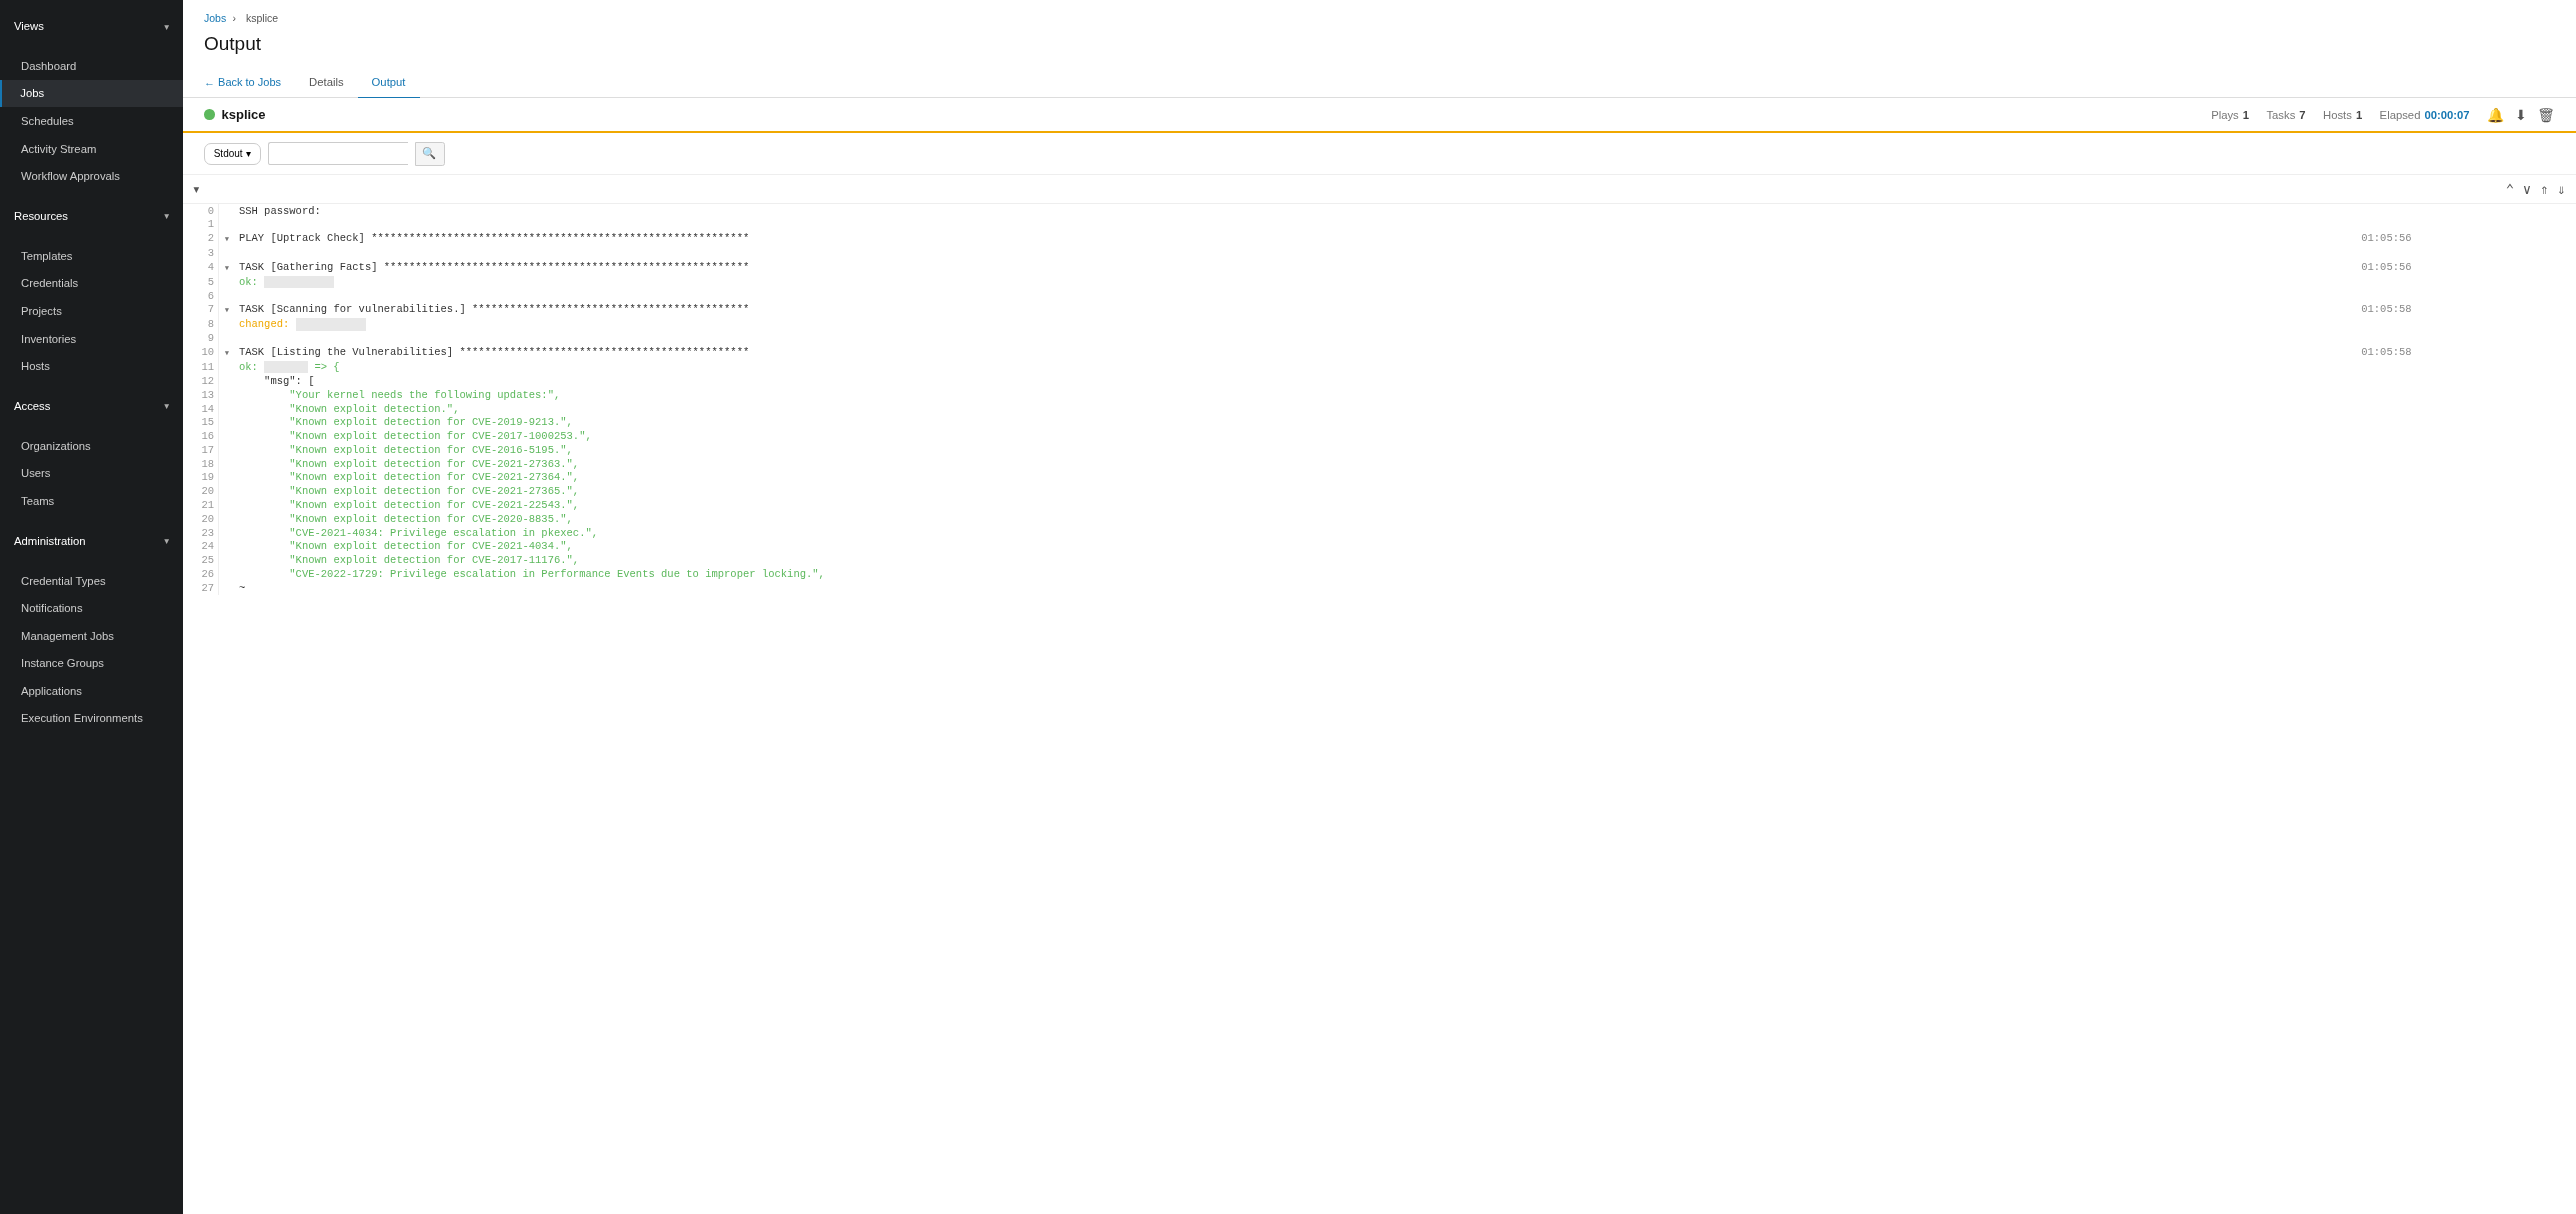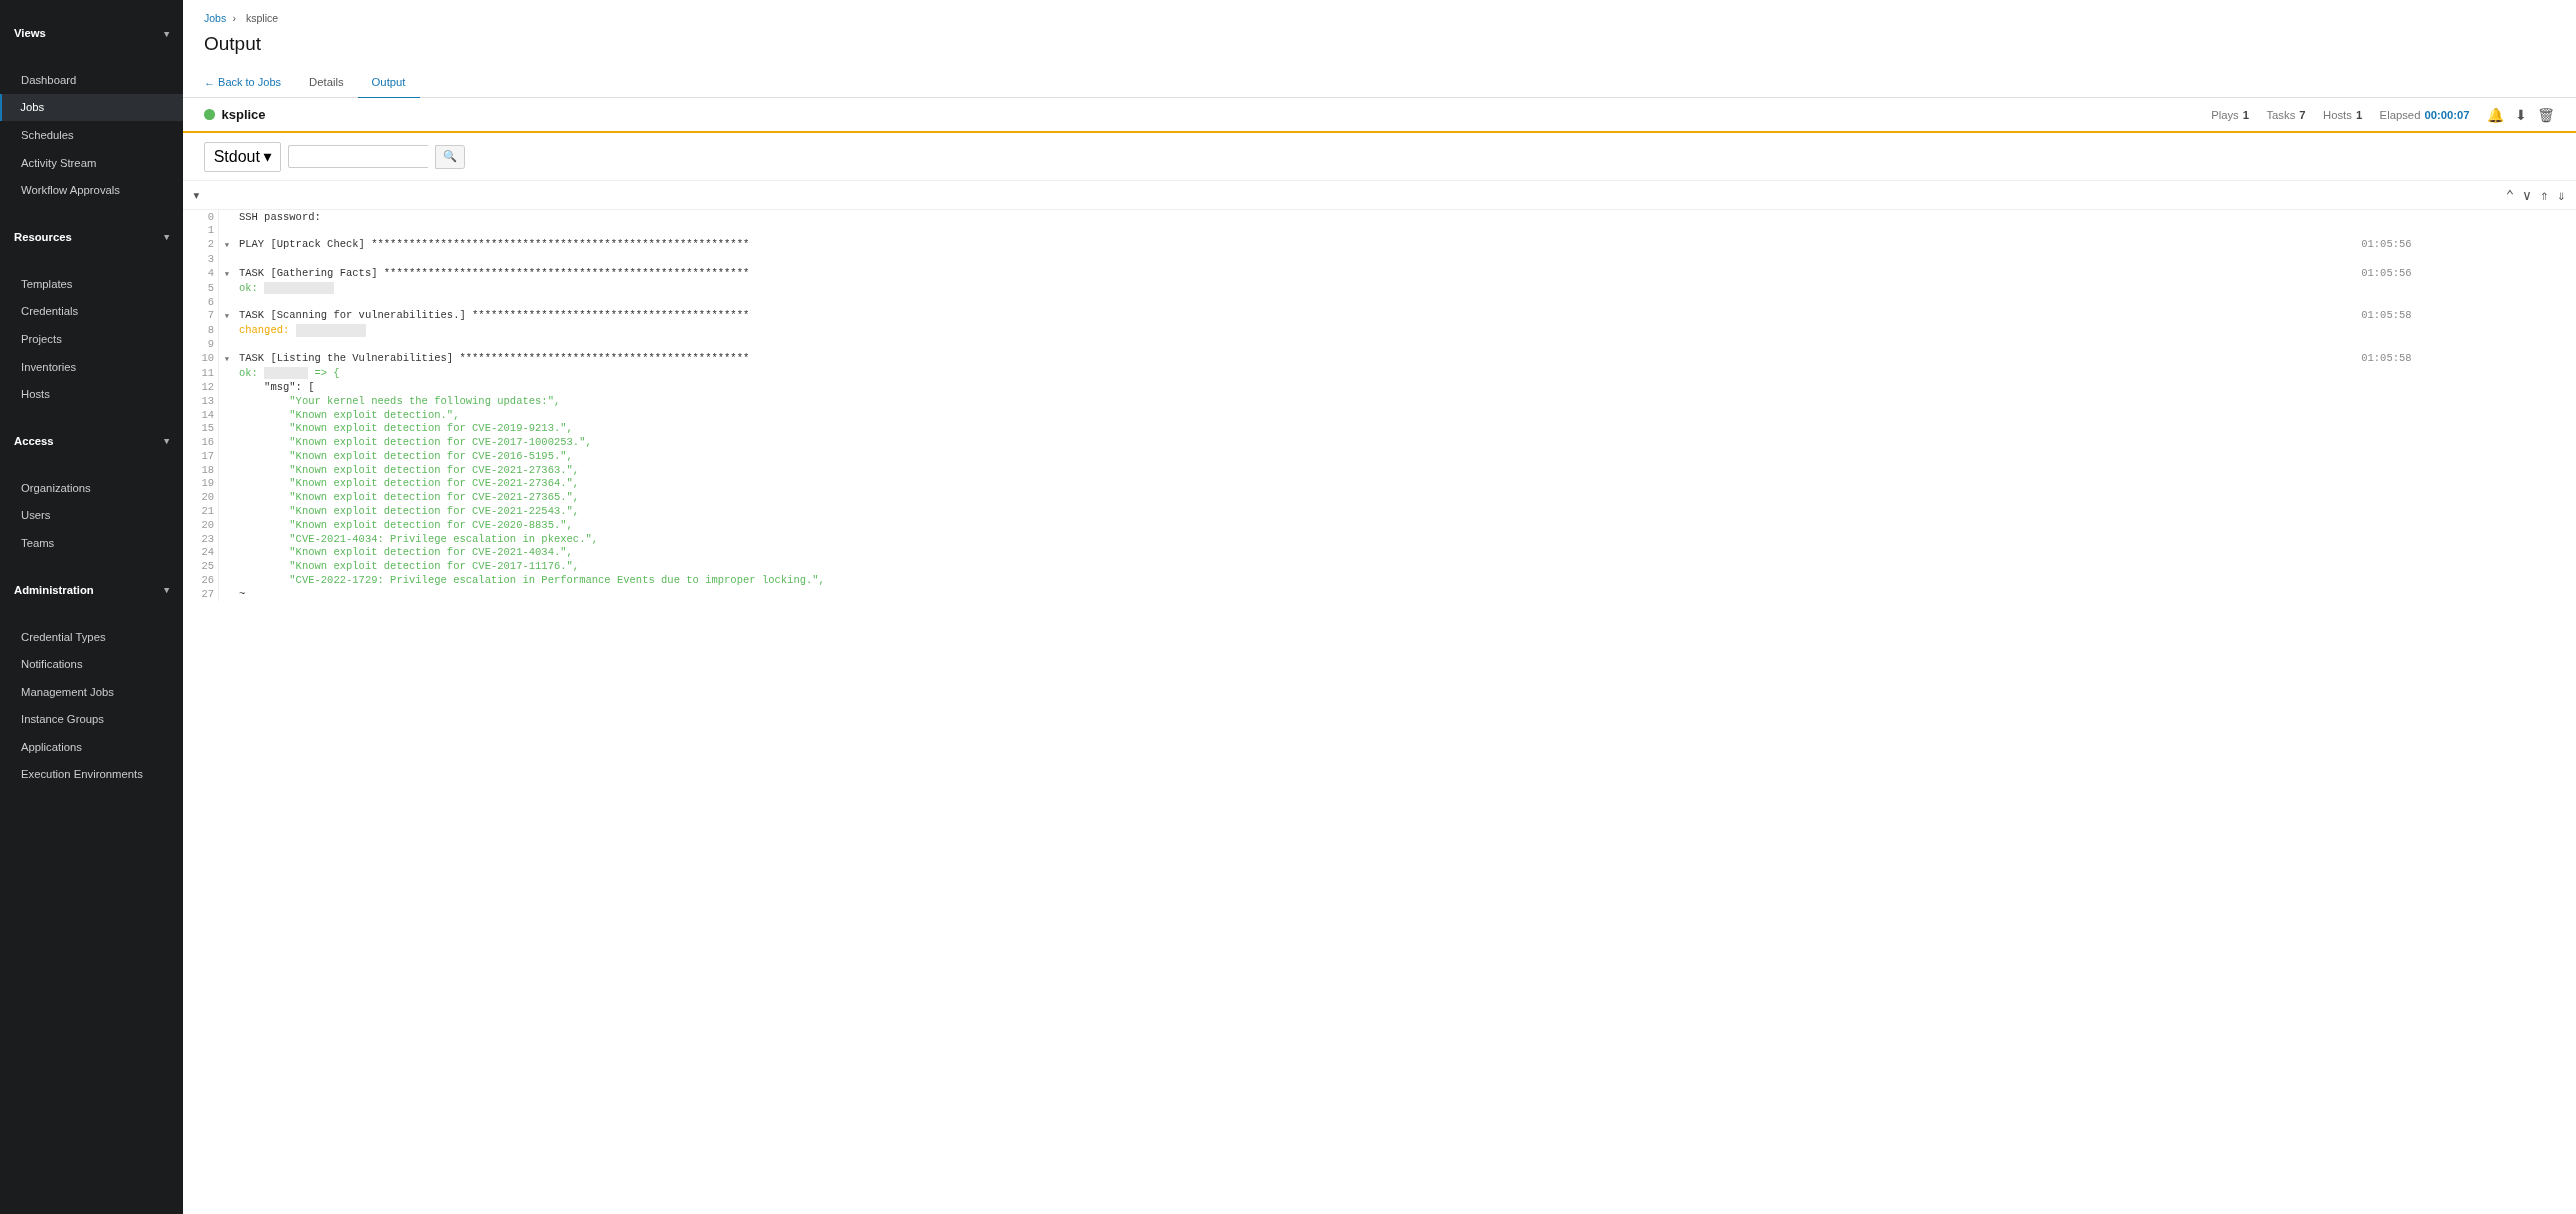--- a/index.html
+++ b/index.html
@@ -14,24 +14,24 @@
       display: flex;
       flex-direction: column;
       overflow-y: auto;
       height: 100vh;
     }
 
     .sidebar-section-header {
       display: flex;
       align-items: center;
       justify-content: space-between;
-      padding: 27px 14px;
+      padding: 20px 14px;
       color: #fff;
       font-size: 11.3px;
-      font-weight: 700;
+      font-weight: 400;
       cursor: pointer;
       user-select: none;
     }
     .sidebar-section-header .chevron {
       font-size: 9.6px;
       color: #aaa;
     }
 
     .sidebar-item {
       padding: 7.8px 14px 7.8px 21px;
@@ -163,23 +163,23 @@
       gap: 7px;
       padding: 8.7px 21px;
       border-bottom: 0.9px solid #eee;
     }
     .stdout-select {
       display: flex;
       align-items: center;
       gap: 3.5px;
       border: 0.9px solid #ccc;
       padding: 4.4px 8.7px;
-      border-radius: 2px;
-      cursor: pointer;
-      font-size: 16px;
+      border-radius: 7px;
+      cursor: pointer;
+      font-size: 10px;
       background: #fff;
     }
     .stdout-search {
       border: 0.9px solid #ccc;
       border-right: none;
       padding: 4.4px 8.7px;
       font-size: 11.3px;
       border-radius: 2.6px 0 0 2.6px;
       width: 140px;
       outline: none;

